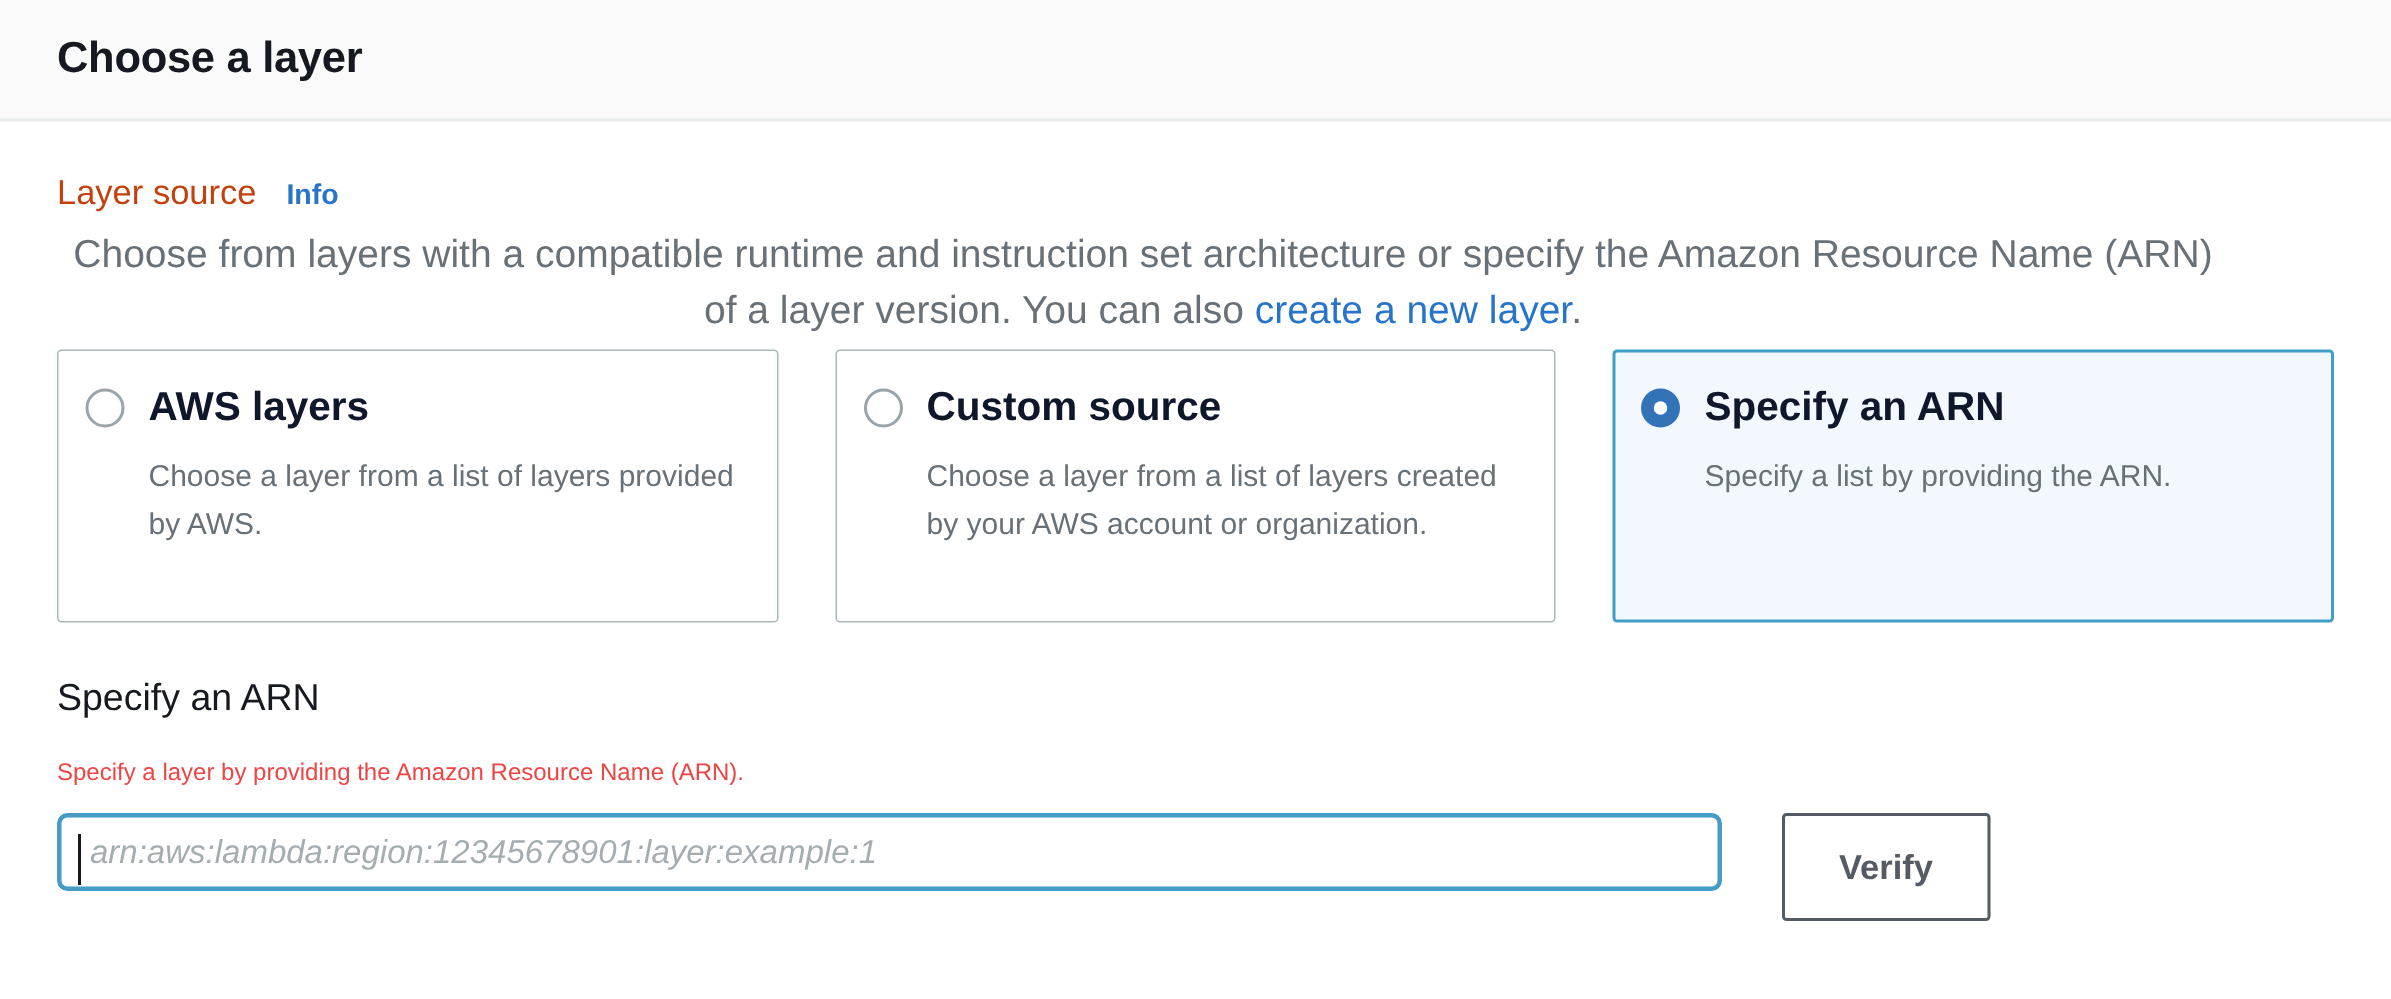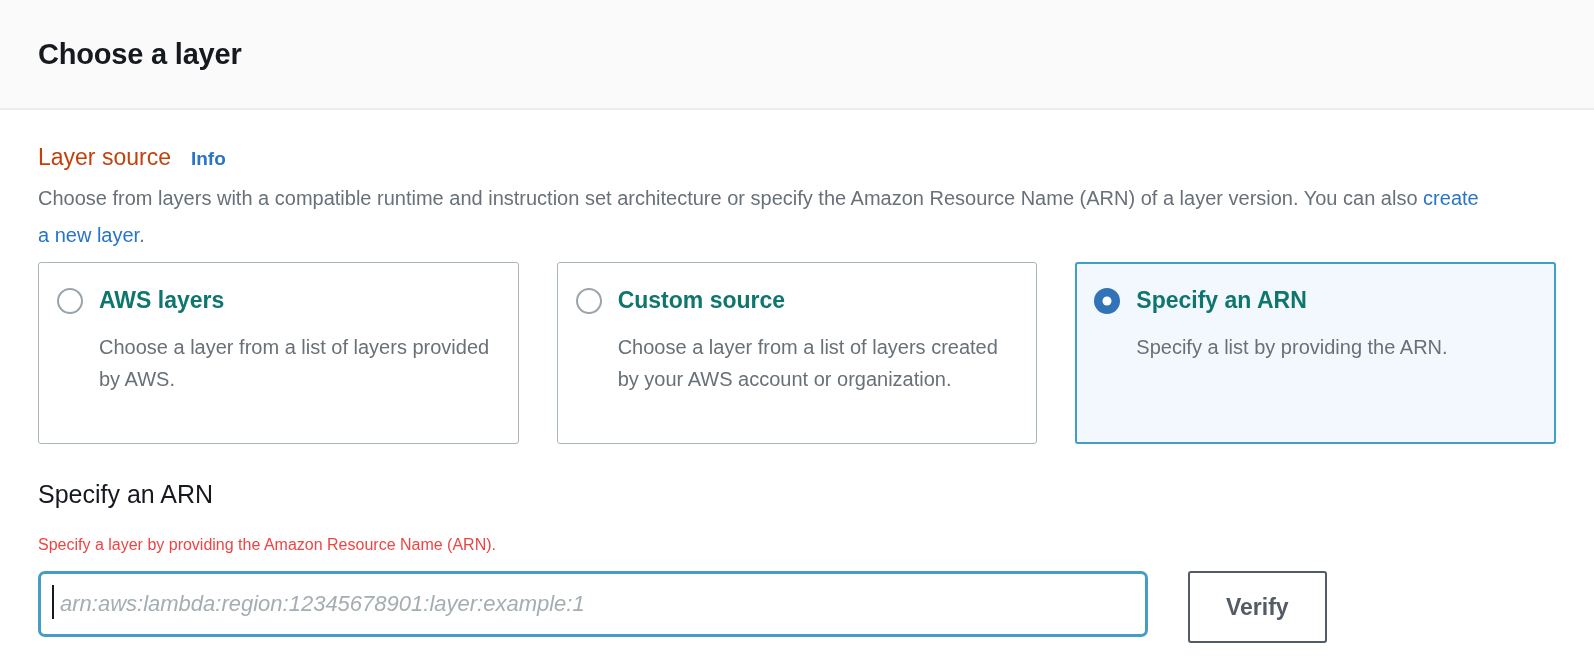--- a/index.html
+++ b/index.html
@@ -4,21 +4,21 @@
 <style>
   * { margin:0; padding:0; box-sizing:border-box; }
   html,body { width:1594px; height:666px; }
   body {
     background:#ffffff;
     font-family:"Liberation Sans", sans-serif;
     color:#16191f;
     overflow:hidden;
   }
   .panel-header {
-    height:110px;
+    height:81px;
     background:#fafafa;
     border-bottom:2px solid #eaeded;
     display:flex;
     align-items:center;
     padding:0 38px;
   }
   .panel-header h1 {
     font-size:29px;
     font-weight:700;
     color:#16191f;
@@ -29,24 +29,25 @@
   .field-label { font-size:23px; color:#c2410c; }
   .info-link {
     font-size:19px;
     font-weight:700;
     color:#2874c8;
     text-decoration:none;
     cursor:pointer;
   }
   .field-desc {
     margin-top:9px;
-    font-size:20px;
+    font-size:26px;
     line-height:37px;
     color:#687078;
     max-width:1448px;
+    text-align:center;
   }
   .inline-link { color:#2874c8; text-decoration:none; cursor:pointer; }
   .cards { display:flex; gap:38px; margin-top:8px; }
   .option-card {
     flex:1;
     height:182px;
     background:#ffffff;
     border:1px solid #aab7b8;
     border-radius:3px;
     display:grid;
@@ -75,28 +76,28 @@
   }
   .radio.checked::after {
     content:"";
     position:absolute;
     width:9px; height:9px;
     background:#fff;
     border-radius:50%;
     top:50%; left:50%;
     transform:translate(-50%,-50%);
   }
-  .card-title { font-size:23px; font-weight:700; color:#0f766e; line-height:31px; }
+  .card-title { font-size:27px; font-weight:700; color:#0f172a; line-height:31px; }
   .card-desc { grid-column:2; margin-top:15px; font-size:20px; line-height:32px; color:#687078; }
   .section-title { margin-top:36px; font-size:25px; font-weight:400; color:#16191f; }
   .section-desc { margin-top:27px; font-size:16px; color:#ef4444; }
   .input-row { margin-top:17px; display:flex; align-items:flex-start; gap:40px; }
   .arn-input-wrap { position:relative; width:1110px; }
   .arn-input {
-    width:100%; height:66px;
+    width:100%; height:52px;
     border:3px solid #459cc5;
     border-radius:7px;
     padding:0 14px 0 19px;
     font-size:22px;
     font-family:"Liberation Sans", sans-serif;
     color:#16191f;
     outline:none;
     background:#fff;
   }
   .arn-input::placeholder { color:#a4aeb2; font-style:italic; opacity:1; }

